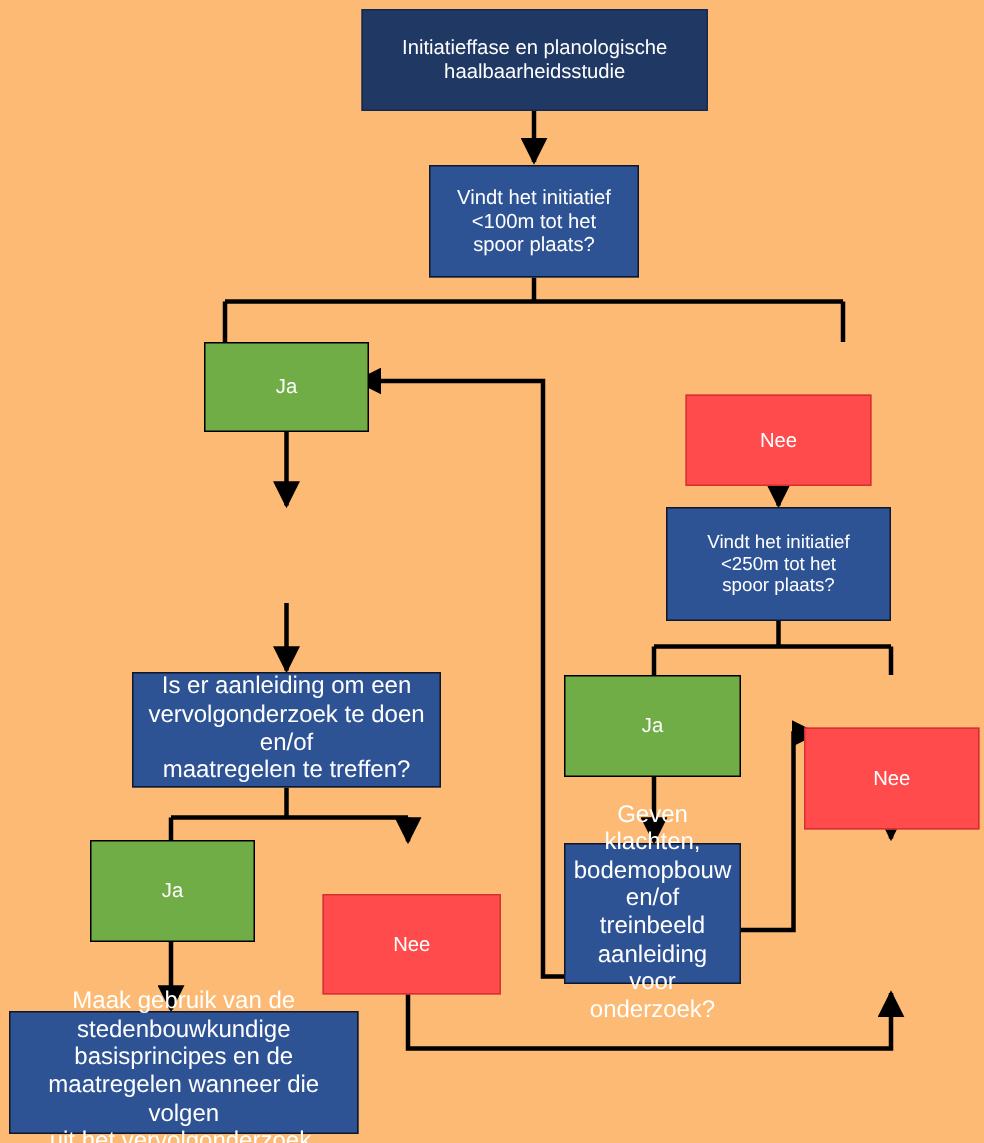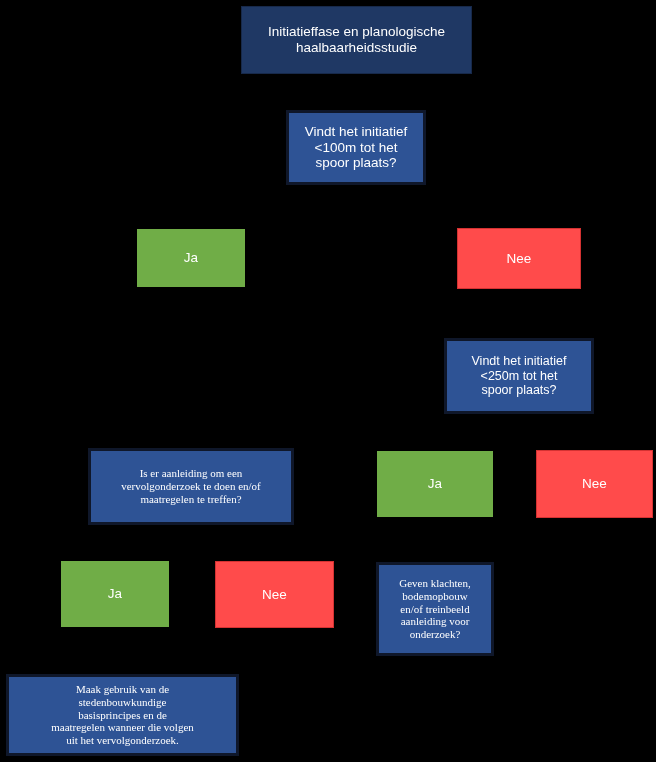--- a/index.html
+++ b/index.html
@@ -7,21 +7,21 @@
     padding: 0;
     background: #ffffff;
   }
   body {
     font-family: "Liberation Sans", sans-serif;
   }
   #canvas {
     position: relative;
     width: 656px;
     height: 762px;
-    background: #000000;
+    background: #fdba74;
     overflow: hidden;
   }
   #edges {
     position: absolute;
     left: 0;
     top: 0;
     width: 656px;
     height: 762px;
     pointer-events: none;
   }
@@ -41,33 +41,34 @@
     display: block;
     width: 100%;
     white-space: pre-line;
   }
   .n-navy {
     background: #1F3864;
     border: 1px solid #17294a;
   }
   .n-blue {
     background: #2E5395;
-    border: 3px solid #0f172a;
+    border: 1px solid #0f172a;
   }
   .n-green {
     background: #70AD47;
     border: 1px solid #000000;
   }
   .n-red {
     background: #FF4B4B;
     border: 1px solid #d43232;
+    margin-top: 35px;
   }
   .fs-13 { font-size: 13.5px; }
   .fs-12 { font-size: 12.5px; }
-  .fs-11 { font-size: 11px; font-family: Liberation Serif, serif; }
+  .fs-11 { font-size: 16px; }
 </style>
 </head>
 <body>
 
 <div id="canvas">
 
   <svg id="edges" viewBox="0 0 656 762" width="656" height="762" xmlns="http://www.w3.org/2000/svg">
     <defs>
       <marker id="ah" viewBox="0 0 10 10" refX="9" refY="5" markerWidth="6" markerHeight="6" orient="auto-start-reverse">
         <path d="M 0 0 L 10 5 L 0 10 z" fill="#000000"></path>

